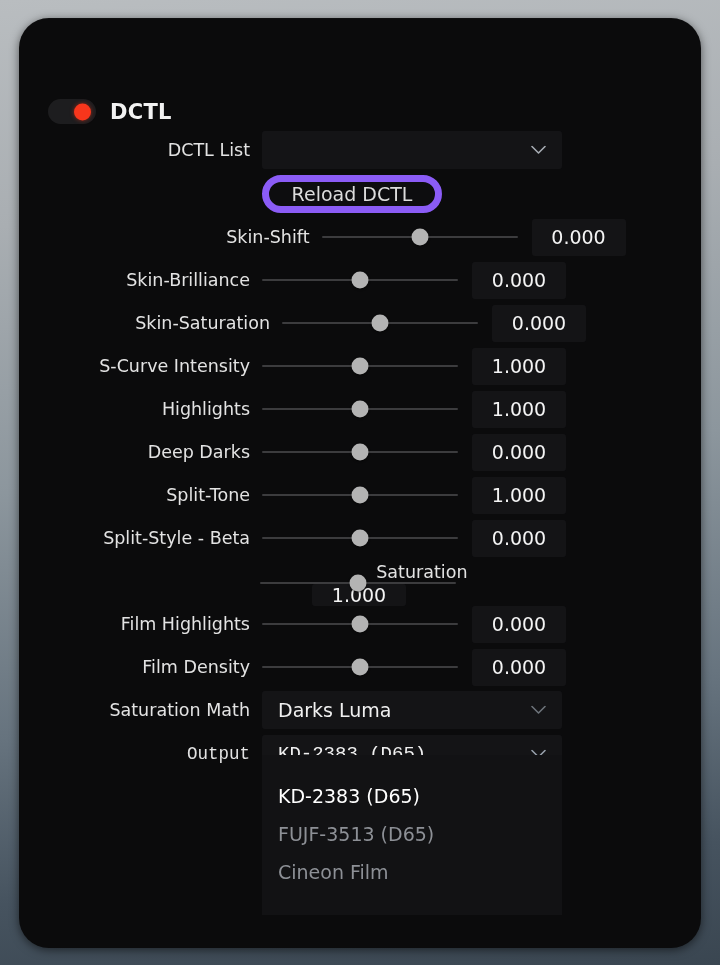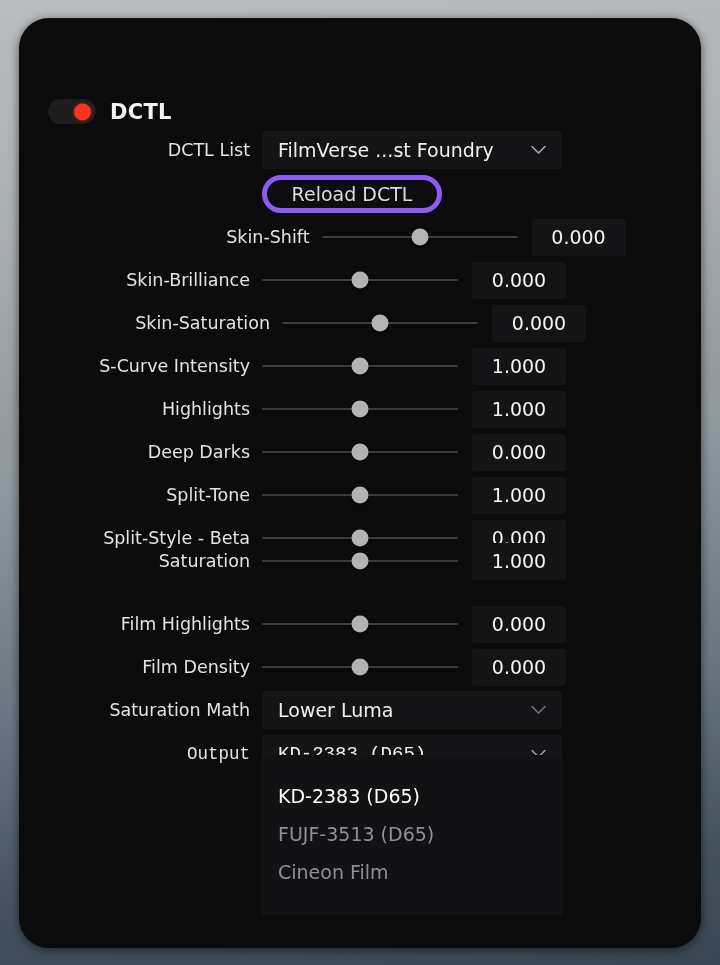--- a/index.html
+++ b/index.html
@@ -129,21 +129,21 @@
   #row-dctl-list { top: 113px; }
   #row-dctl-list .dd-box { width: 300px; }
 
   
   #row-reload { top: 157px; }
   #reload-btn {
     margin-left: 12px;
     width: 180px;
     height: 38px;
     border-radius: 19px;
-    border: 5px solid #8b5cf6;
+    border: 7px solid #8b5cf6;
     background: #0d0d0f;
     color: #dcdcdc;
     font-size: 19px;
     font-family: inherit;
     cursor: pointer;
     padding: 0;
   }
 
   
   .slider-row .track-wrap {
@@ -221,21 +221,20 @@
     <div id="header">
       <div class="toggle">
         <div class="knob"></div>
       </div>
       <div id="panel-title">DCTL</div>
     </div>
 
     <div class="row" id="row-dctl-list">
       <div class="lbl">DCTL List</div>
       <div class="dd-box">
-        <span class="dd-text">FilmVerse ...st Foundry</span>
         <span class="chev">
           <svg width="15" height="9" viewBox="0 0 15 9">
             <path d="M1 1 L7.5 7.5 L14 1" fill="none" stroke="#a7acb3" stroke-width="1.6" stroke-linecap="round" stroke-linejoin="round"></path>
           </svg>
         </span>
       </div>
     </div>
 
     <div class="row" id="row-reload">
       <div class="lbl"></div>
@@ -300,21 +299,21 @@
           <div class="val-box">1.000</div>
         </div>
         <div class="row slider-row" style="top: 501px;">
           <div class="lbl">Split-Style - Beta</div>
           <div class="track-wrap">
             <div class="track"></div>
             <div class="handle" style="left: 50%;"></div>
           </div>
           <div class="val-box">0.000</div>
         </div>
-        <div class="row slider-row" style="top: 524px;">
+        <div class="row slider-row" style="top: 544px; flex-direction: column;">
           <div class="lbl">Saturation</div>
           <div class="track-wrap">
             <div class="track"></div>
             <div class="handle" style="left: 50%;"></div>
           </div>
           <div class="val-box">1.000</div>
         </div>
         <div class="row slider-row" style="top: 587px;">
           <div class="lbl">Film Highlights</div>
           <div class="track-wrap">
@@ -329,21 +328,21 @@
             <div class="track"></div>
             <div class="handle" style="left: 50%;"></div>
           </div>
           <div class="val-box">0.000</div>
         </div>
       </div>
 
     <div class="row" id="row-sat-math">
       <div class="lbl">Saturation Math</div>
       <div class="dd-box">
-        <span class="dd-text">Lower Luma</span>
+        <span class="dd-text">Darks Luma</span>
         <span class="chev">
           <svg width="15" height="9" viewBox="0 0 15 9">
             <path d="M1 1 L7.5 7.5 L14 1" fill="none" stroke="#6d737a" stroke-width="1.6" stroke-linecap="round" stroke-linejoin="round"></path>
           </svg>
         </span>
       </div>
     </div>
 
     <div class="row" id="row-output">
       <div class="lbl">Output</div>

